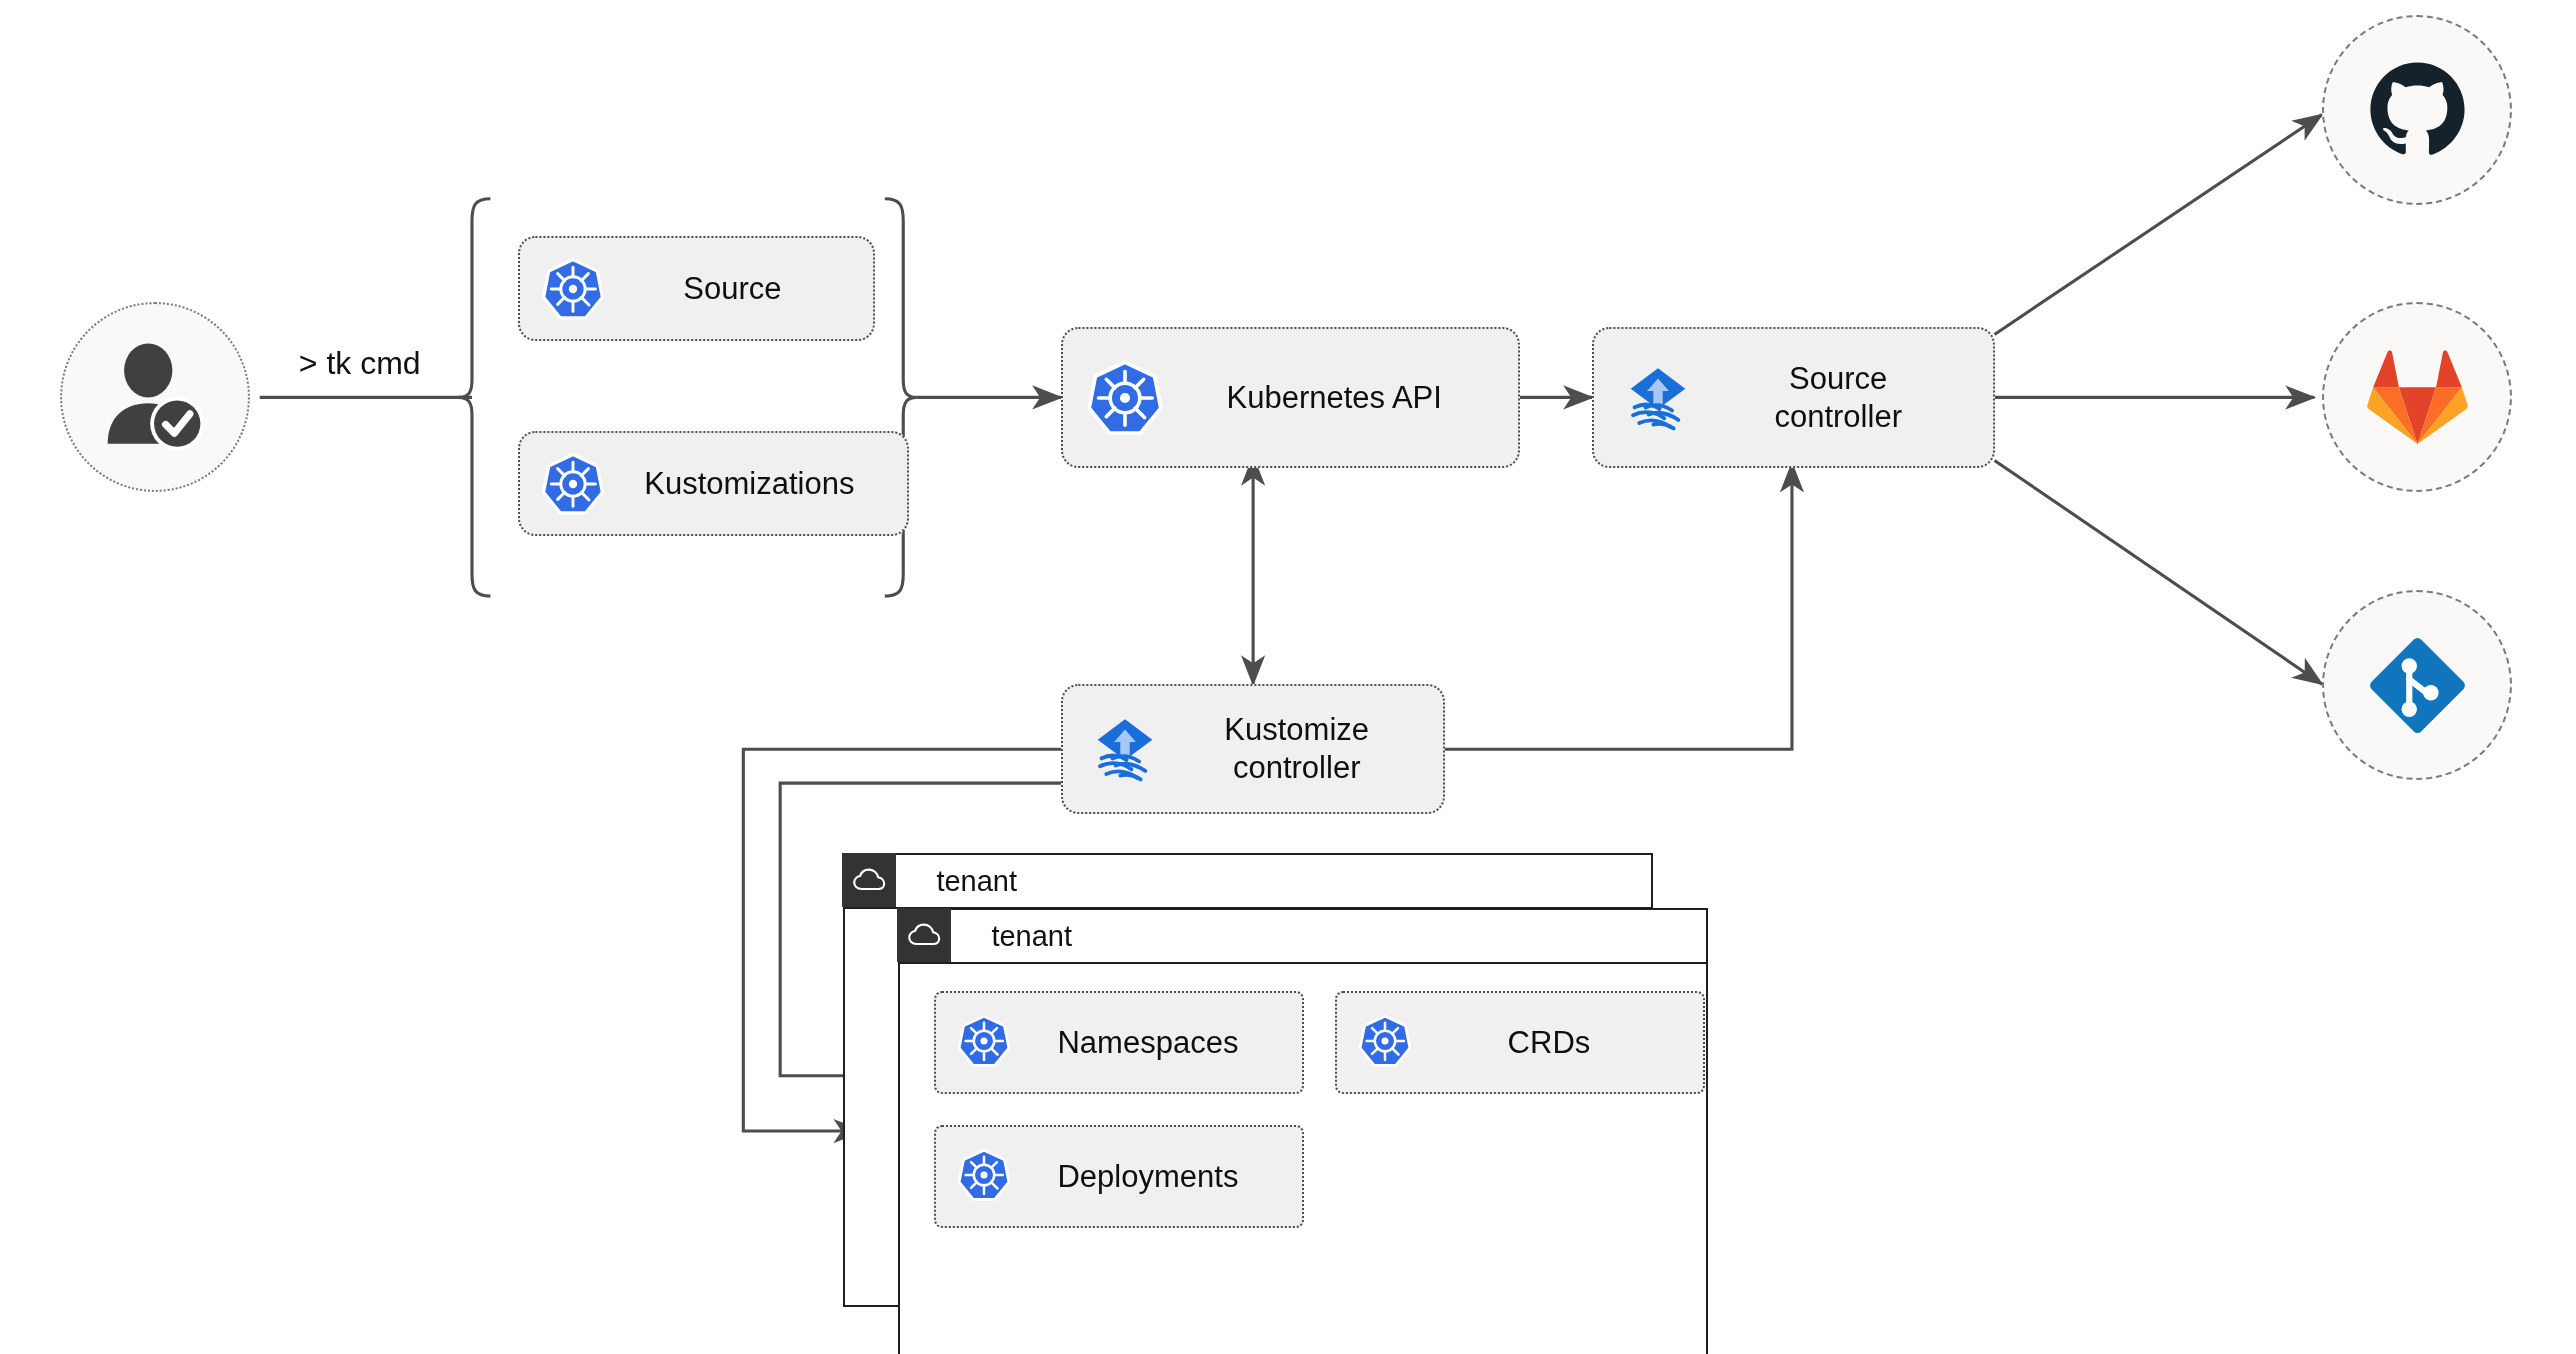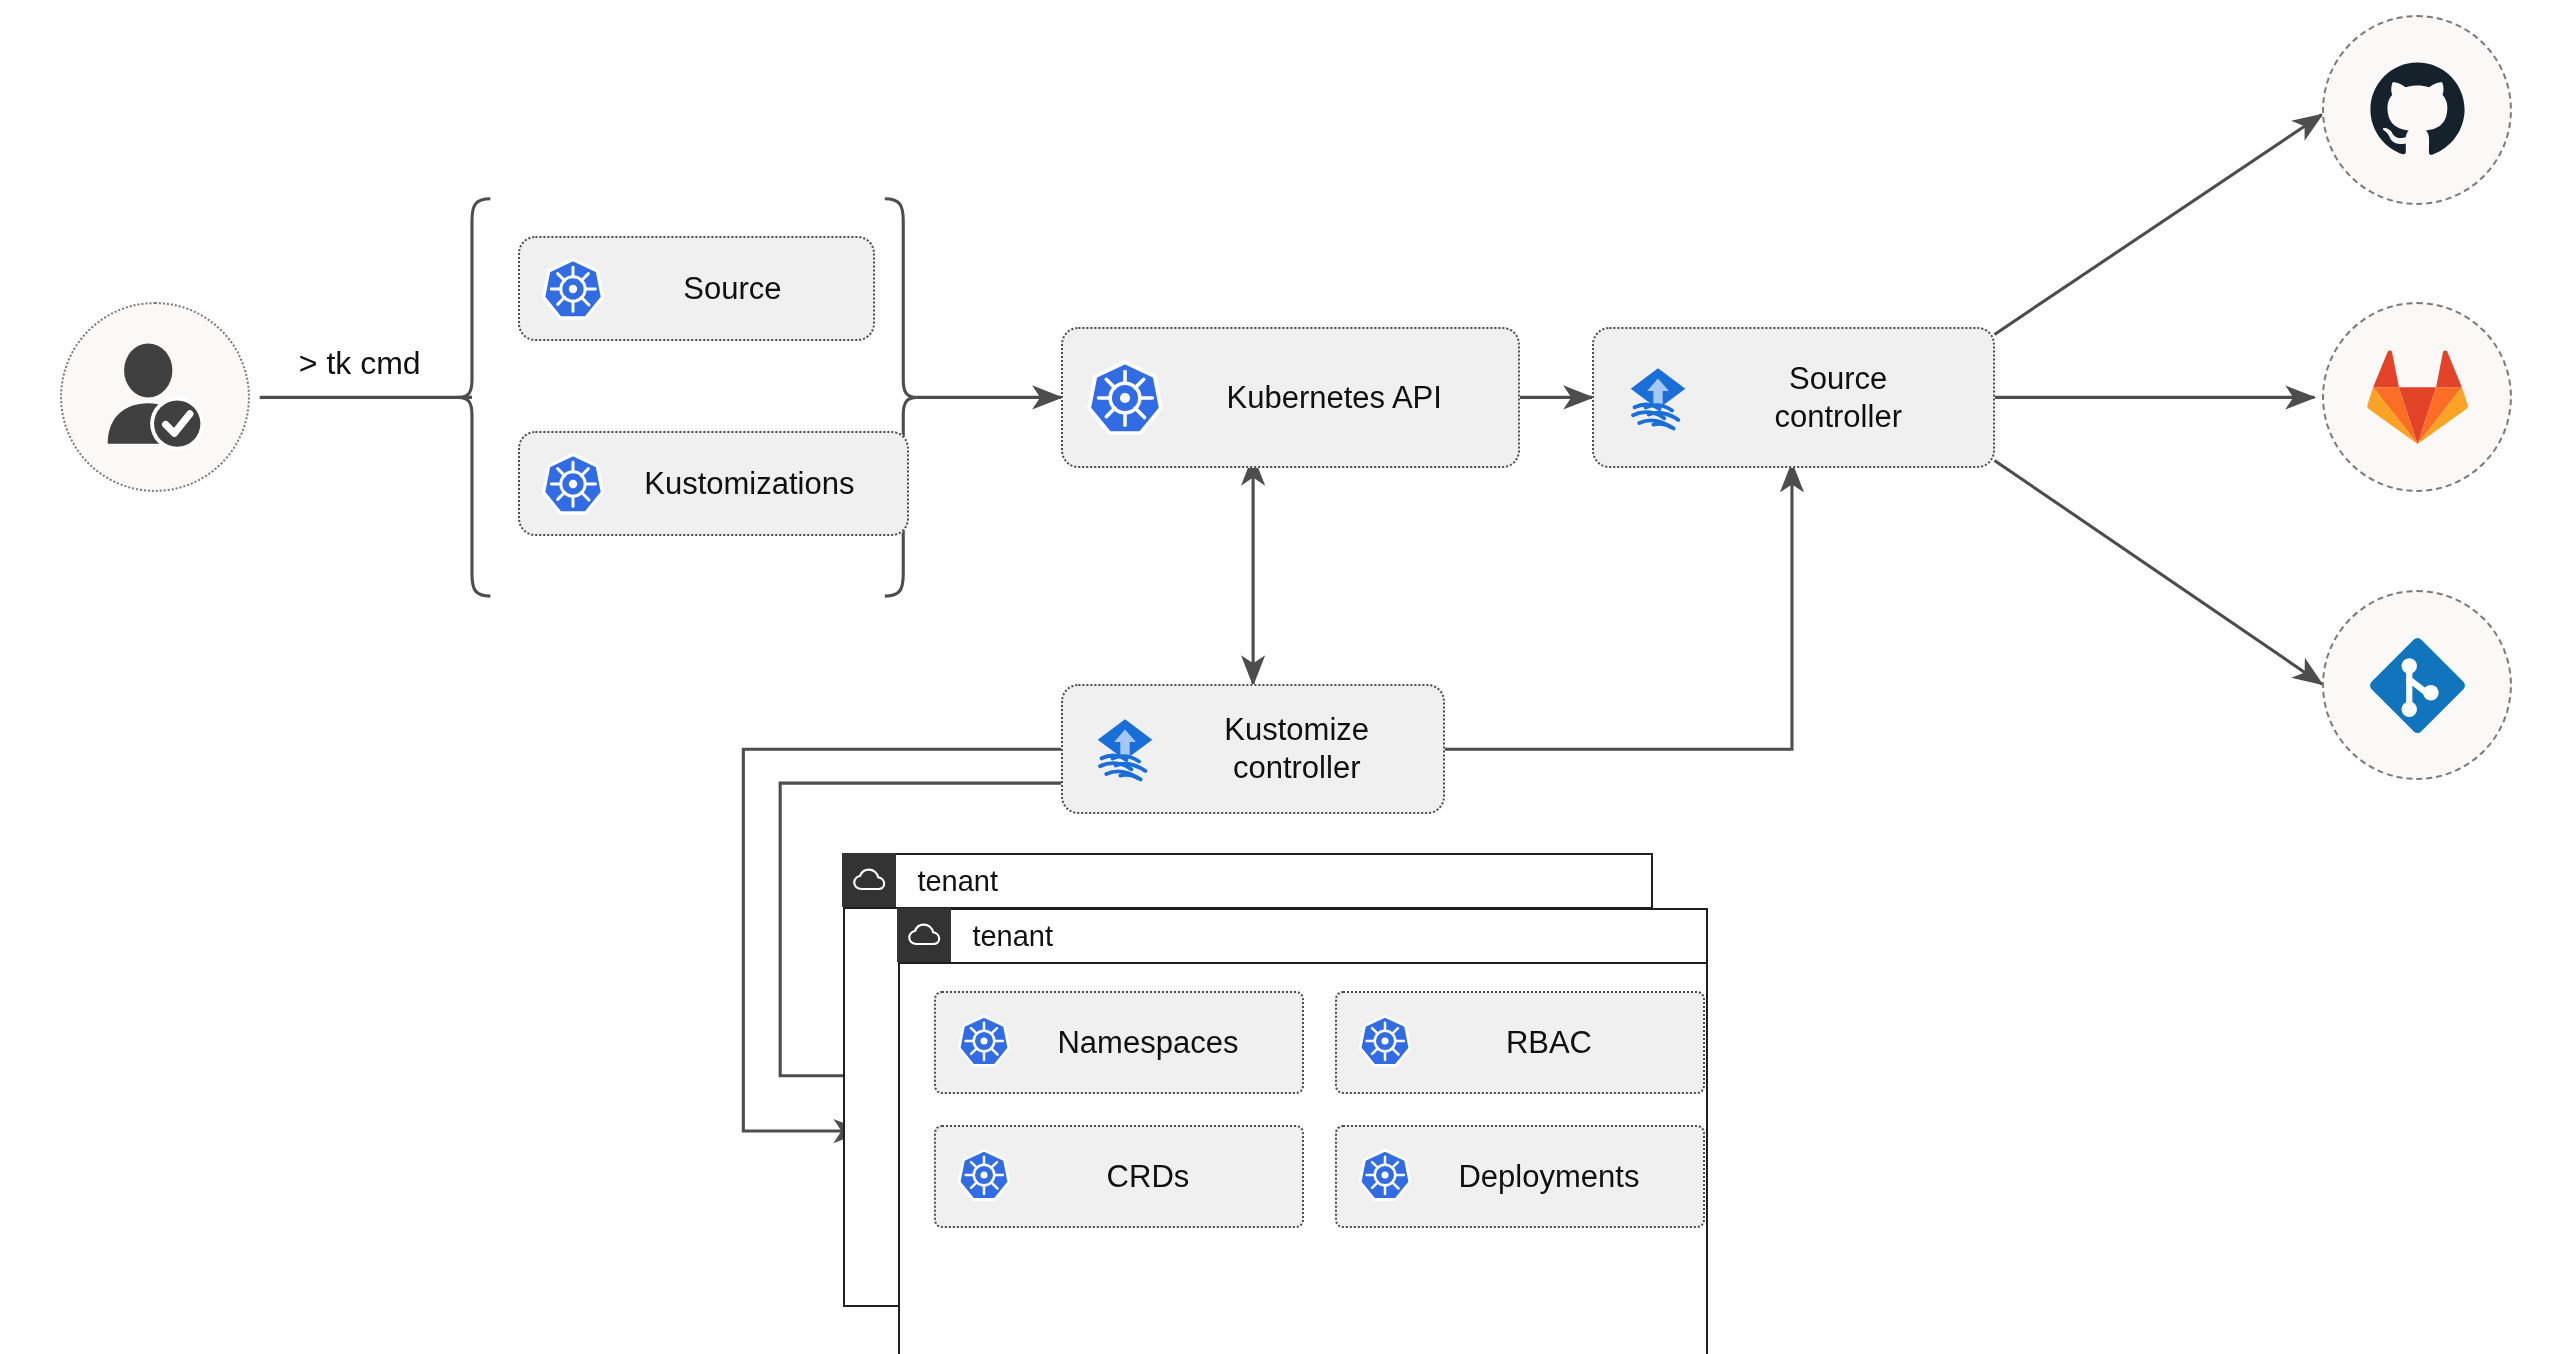--- a/index.html
+++ b/index.html
@@ -113,20 +113,21 @@
     display: flex;
     align-items: center;
     justify-content: center;
     flex: 0 0 auto;
   }
   .tenant-title {
     font-size: 29px;
     color: #111111;
     padding-left: 21.3px;
     white-space: nowrap;
+    margin-left: 19px;
   }
   .tenant-body {
     position: relative;
     padding: 0;
   }
   .res-grid {
     position: absolute;
     display: grid;
     grid-template-columns: 370px 370px;
     grid-template-rows: 103px 103px;
@@ -397,40 +398,20 @@
               <line x1="63" y1="63" x2="75" y2="75"></line>
               <line x1="74" y1="26" x2="63" y2="37"></line>
               <line x1="37" y1="63" x2="26" y2="74"></line>
             </g>
             <circle cx="50" cy="50" r="6.5" fill="#ffffff"></circle>
           </svg>
         </span>
         <span class="node-label">Namespaces</span>
       </div>
 
-      <div class="res-box">
-        <span class="node-icon">
-          <svg width="54" height="54" viewBox="0 0 100 100">
-            <path d="M50 4 L88 22 L96 63 L70 95 L30 95 L4 63 L12 22 Z" fill="#326ce5" stroke="#ffffff" stroke-width="5" stroke-linejoin="round"></path>
-            <g fill="none" stroke="#ffffff" stroke-width="4.6" stroke-linecap="round">
-              <circle cx="50" cy="50" r="19"></circle>
-              <line x1="50" y1="16" x2="50" y2="31"></line>
-              <line x1="50" y1="69" x2="50" y2="85"></line>
-              <line x1="16" y1="50" x2="31" y2="50"></line>
-              <line x1="69" y1="50" x2="85" y2="50"></line>
-              <line x1="26" y1="26" x2="37" y2="37"></line>
-              <line x1="63" y1="63" x2="75" y2="75"></line>
-              <line x1="74" y1="26" x2="63" y2="37"></line>
-              <line x1="37" y1="63" x2="26" y2="74"></line>
-            </g>
-            <circle cx="50" cy="50" r="6.5" fill="#ffffff"></circle>
-          </svg>
-        </span>
-        <span class="node-label">RBAC</span>
-      </div>
 
       <div class="res-box">
         <span class="node-icon">
           <svg width="54" height="54" viewBox="0 0 100 100">
             <path d="M50 4 L88 22 L96 63 L70 95 L30 95 L4 63 L12 22 Z" fill="#326ce5" stroke="#ffffff" stroke-width="5" stroke-linejoin="round"></path>
             <g fill="none" stroke="#ffffff" stroke-width="4.6" stroke-linecap="round">
               <circle cx="50" cy="50" r="19"></circle>
               <line x1="50" y1="16" x2="50" y2="31"></line>
               <line x1="50" y1="69" x2="50" y2="85"></line>
               <line x1="16" y1="50" x2="31" y2="50"></line>

